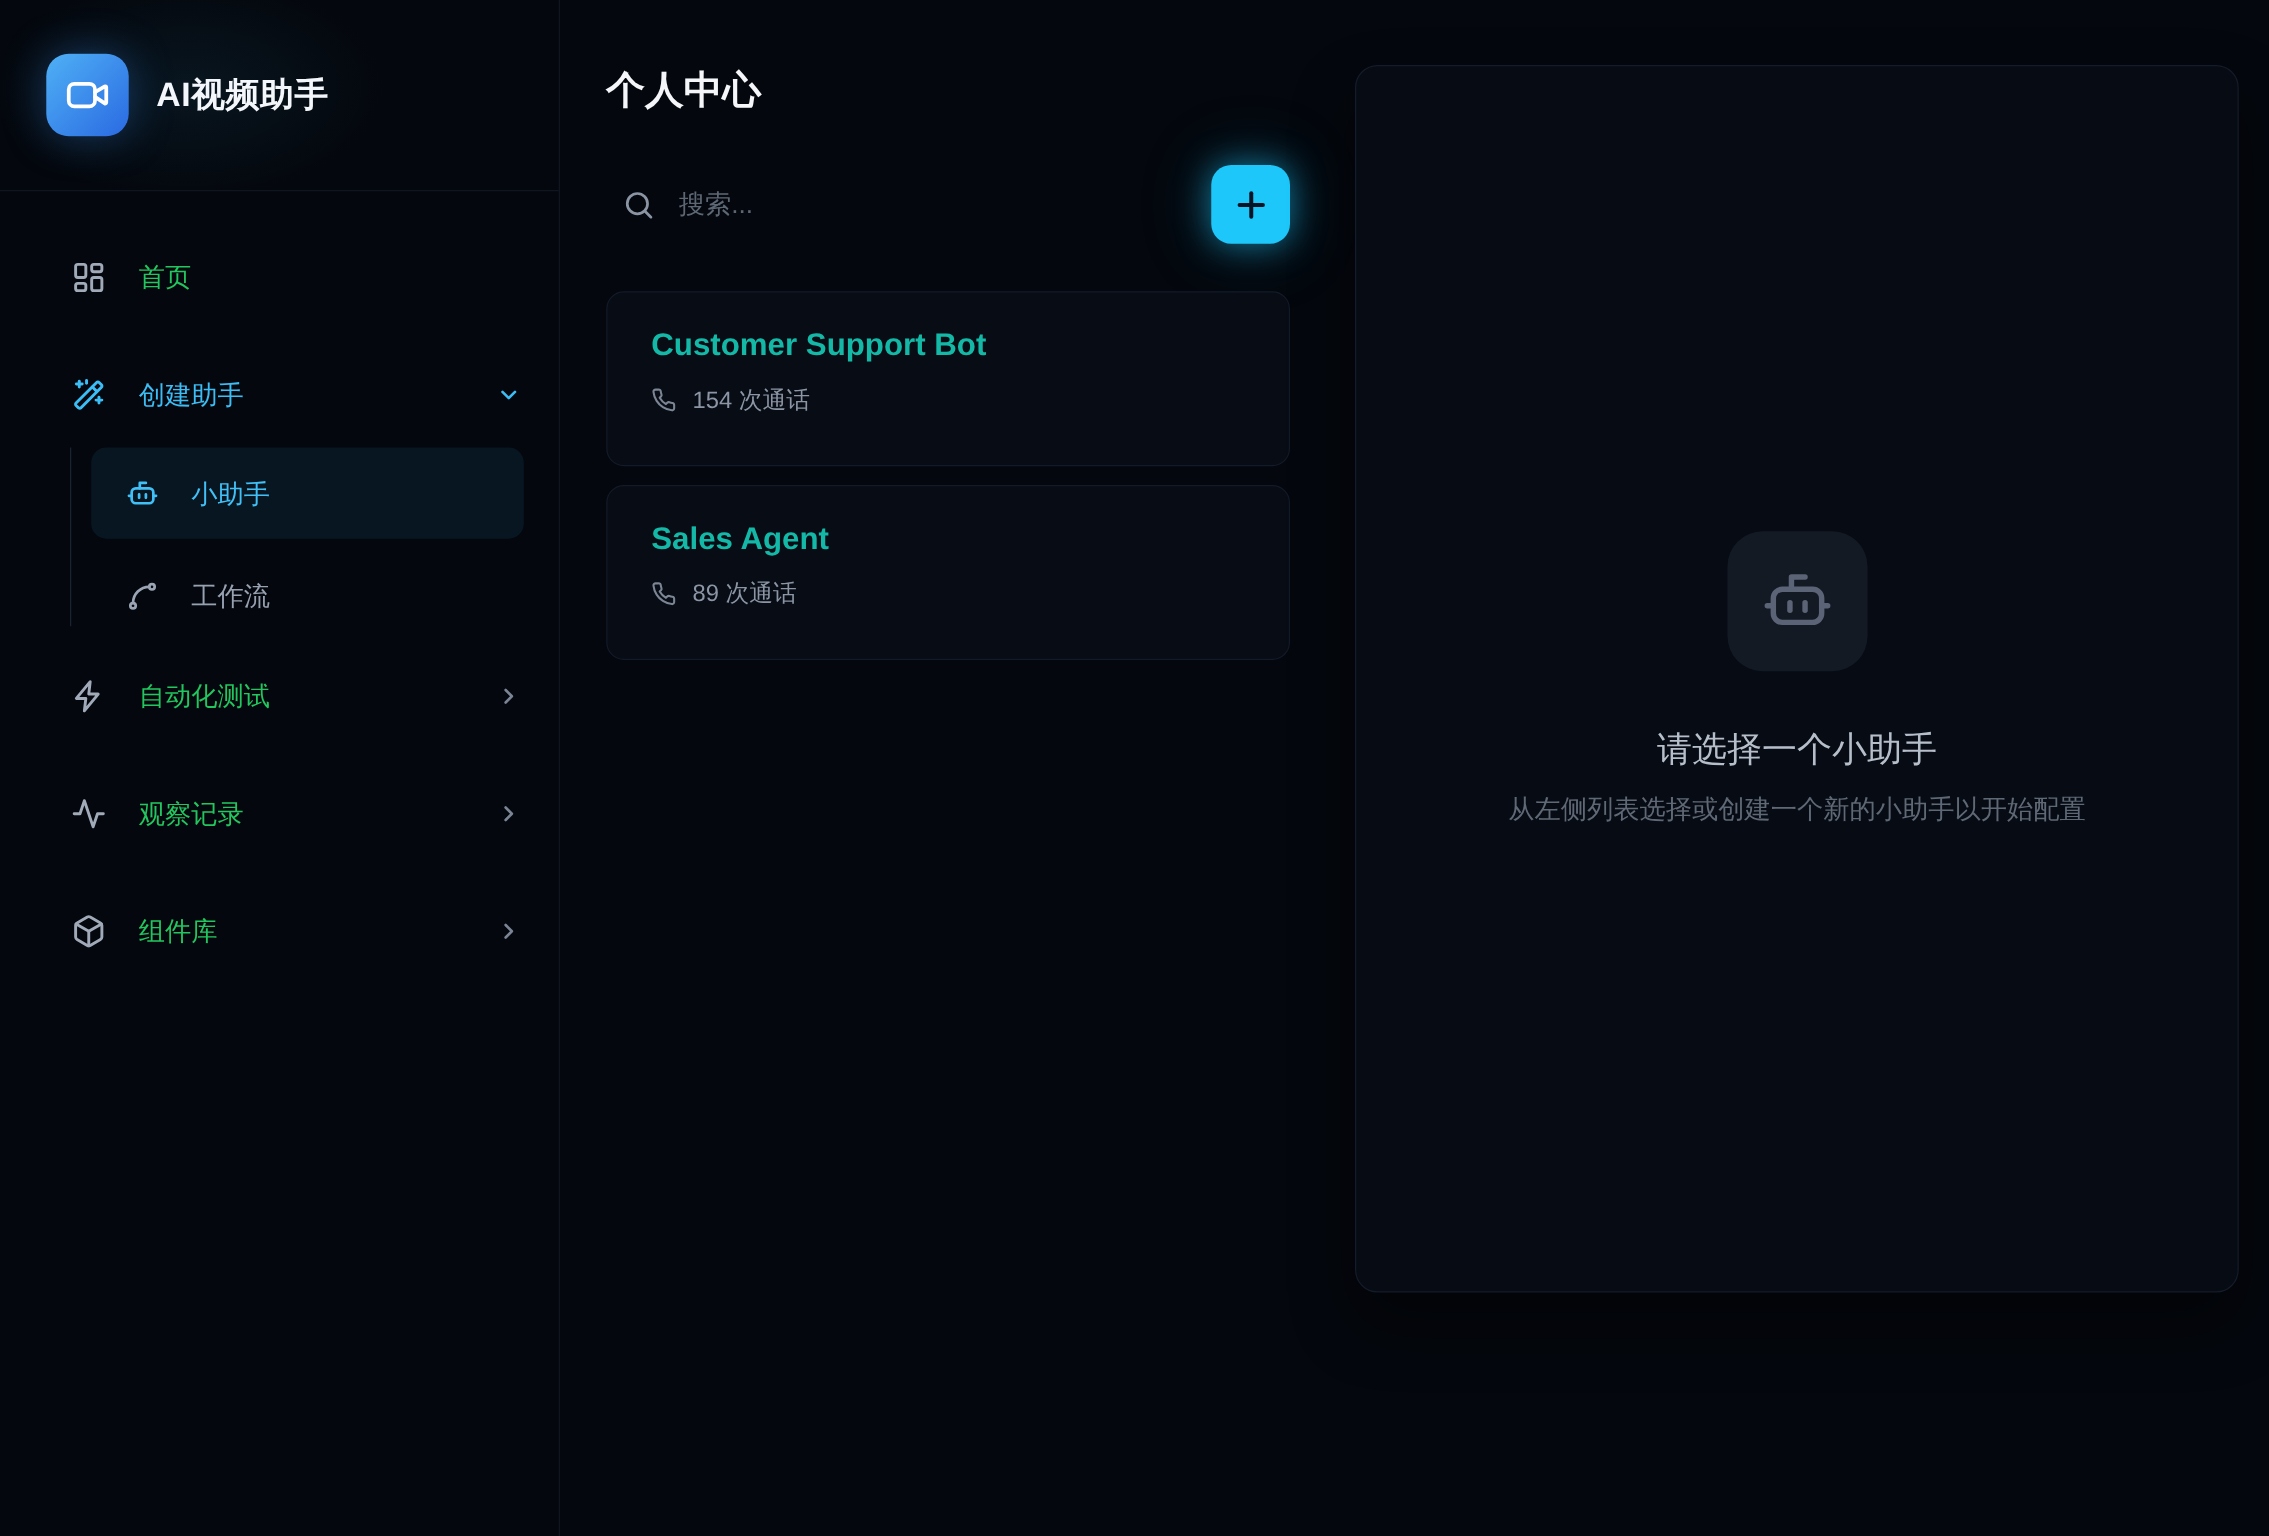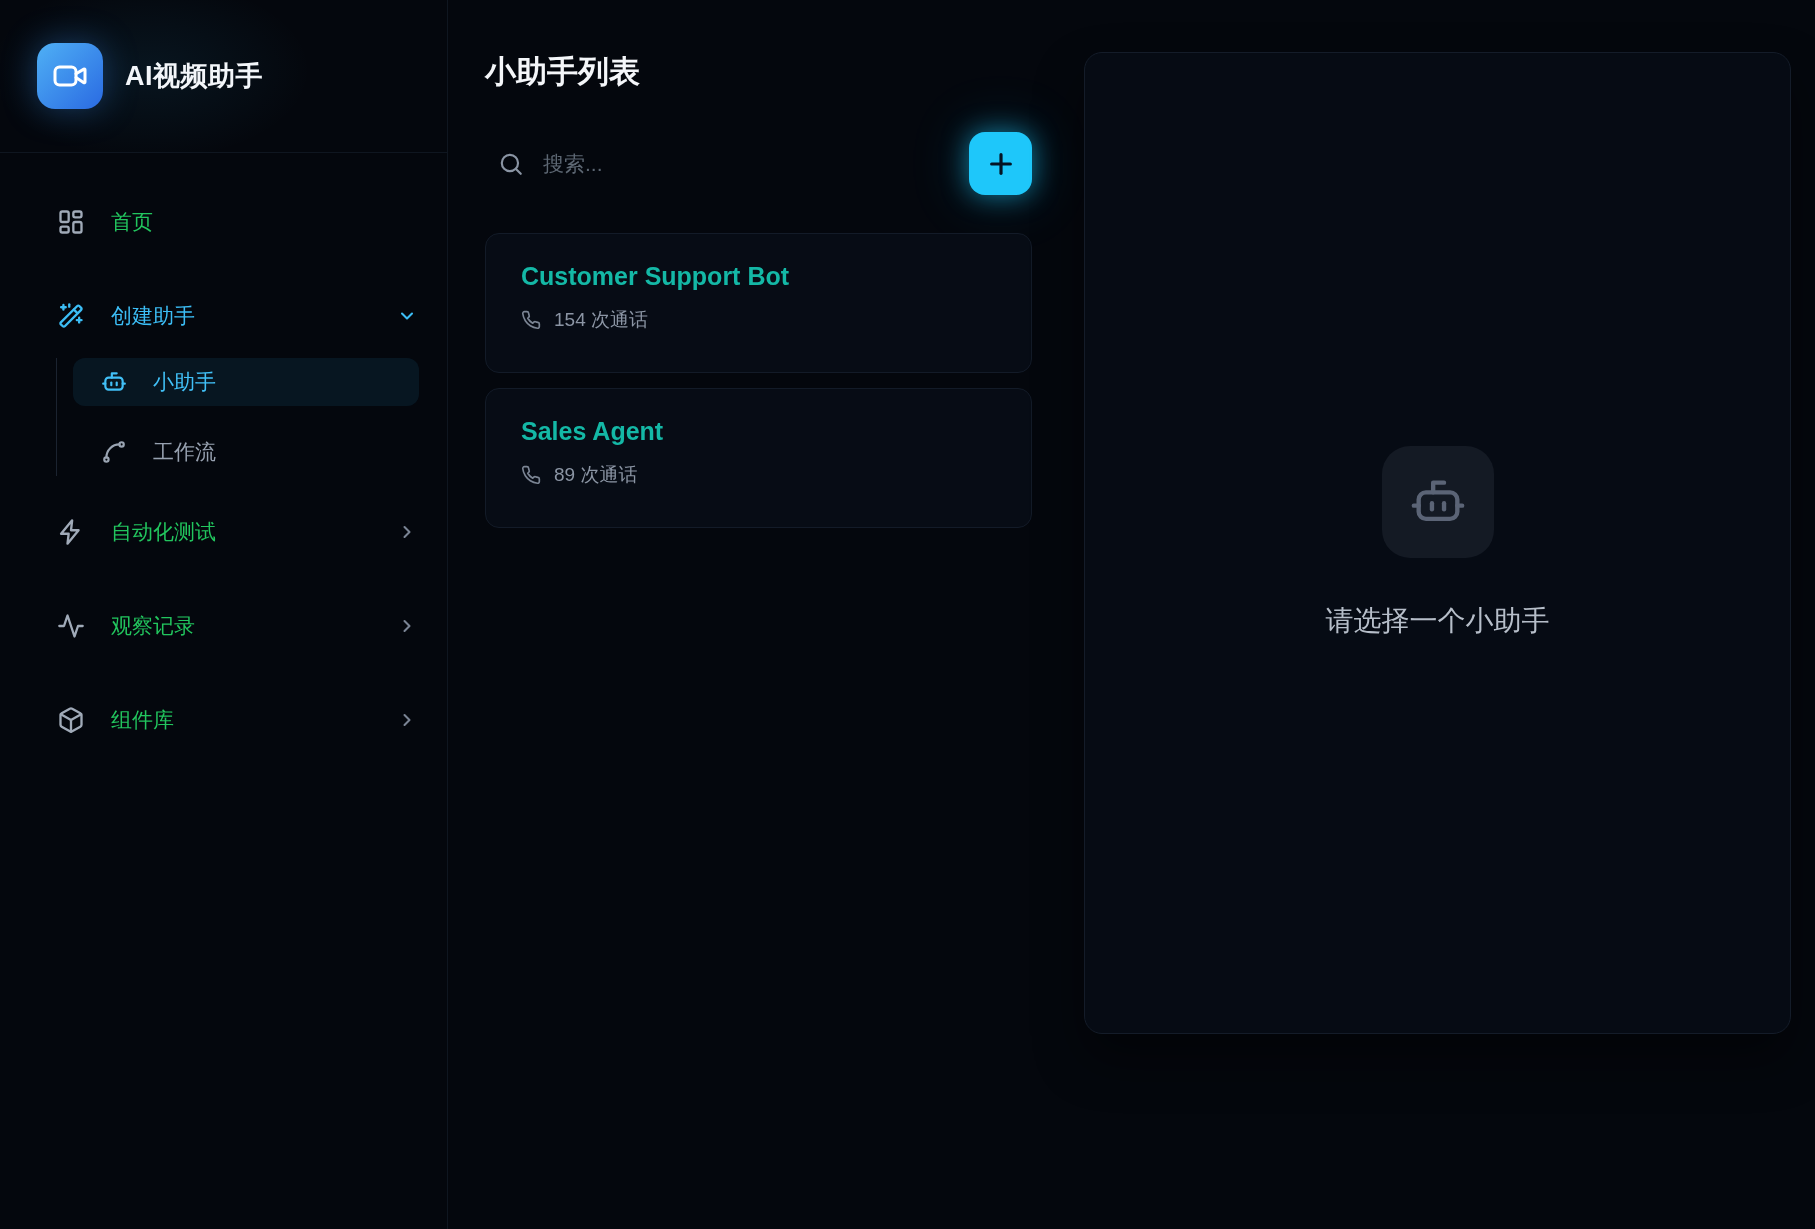--- a/index.html
+++ b/index.html
@@ -33,21 +33,21 @@
   .nav-item.accent .i{color:#3cbdf5;}
   .chev{margin-left:auto;width:20px;height:20px;color:#7a8494;flex:none;}
   .nav-item.accent .chev{color:#3cbdf5;}
 
   .submenu{margin:18px 28px 32px 56px;border-left:1px solid #1b2330;padding-left:16px;}
   .sub-item{height:48px;display:flex;align-items:center;padding:0 20px 0 28px;
     color:#97a1b0;font-size:21px;border-radius:12px;cursor:pointer;margin-bottom:22px;}
   .sub-item:last-child{margin-bottom:0;}
   .sub-item .i{width:26px;height:26px;color:#9aa4b2;flex:none;}
   .sub-item .lbl{margin-left:26px;white-space:nowrap;}
-  .sub-item.active{height:48px;background:rgba(42,180,242,0.09);color:#41c0f7;}
+  .sub-item.active{height:73px;background:rgba(42,180,242,0.09);color:#41c0f7;}
   .sub-item.active .i{color:#41c0f7;}
 
   .side-footer{height:90px;box-sizing:border-box;border-top:1px solid #0f1620;
     display:flex;align-items:center;justify-content:space-between;padding:0 40px 0 30px;}
   .version{font-family:"DejaVu Sans Mono","Liberation Mono",monospace;
     font-size:16px;color:#525c6a;letter-spacing:1.5px;}
   .collapse-btn{width:32px;height:32px;color:#8b95a4;background:none;border:none;
     cursor:pointer;padding:0;display:flex;align-items:center;justify-content:center;}
   .collapse-btn svg{width:30px;height:30px;}
 
@@ -183,21 +183,21 @@
 
 
     </nav>
 
 
   </aside>
 
   <main class="main">
 
     <section class="list-col">
-      <h1 class="list-title">小助手列表</h1>
+      <h1 class="list-title">个人中心</h1>
 
       <div class="search-row">
         <svg class="search-icon" viewBox="0 0 24 24" fill="none" stroke="currentColor" stroke-width="2" stroke-linecap="round" stroke-linejoin="round">
           <circle cx="11" cy="11" r="7.5"></circle>
             <path d="m21 21-4.2-4.2"></path>
         </svg>
         <input class="search-input" type="text" placeholder="搜索..." style="">
         <button class="add-btn">
           <svg viewBox="0 0 24 24" fill="none" stroke="currentColor" stroke-width="2.4" stroke-linecap="round" stroke-linejoin="round">
             <path d="M12 5v14"></path>
@@ -237,17 +237,18 @@
           <svg viewBox="0 0 24 24" fill="none" stroke="currentColor" stroke-width="1.8" stroke-linecap="round" stroke-linejoin="round">
             <path d="M10 8V4h4.5"></path>
             <rect x="4" y="8" width="16" height="11" rx="3"></rect>
             <path d="M2 13.5h2"></path>
               <path d="M20 13.5h2"></path>
             <path d="M9.5 12.5v2.5"></path>
               <path d="M14.5 12.5v2.5"></path>
           </svg>
         </div>
         <h2 class="empty-title">请选择一个小助手</h2>
+        <p class="empty-sub">从左侧列表选择或创建一个新的小助手以开始配置</p>
       </div>
     </section>
 
   </main>
 </div>
 
 </body></html>

